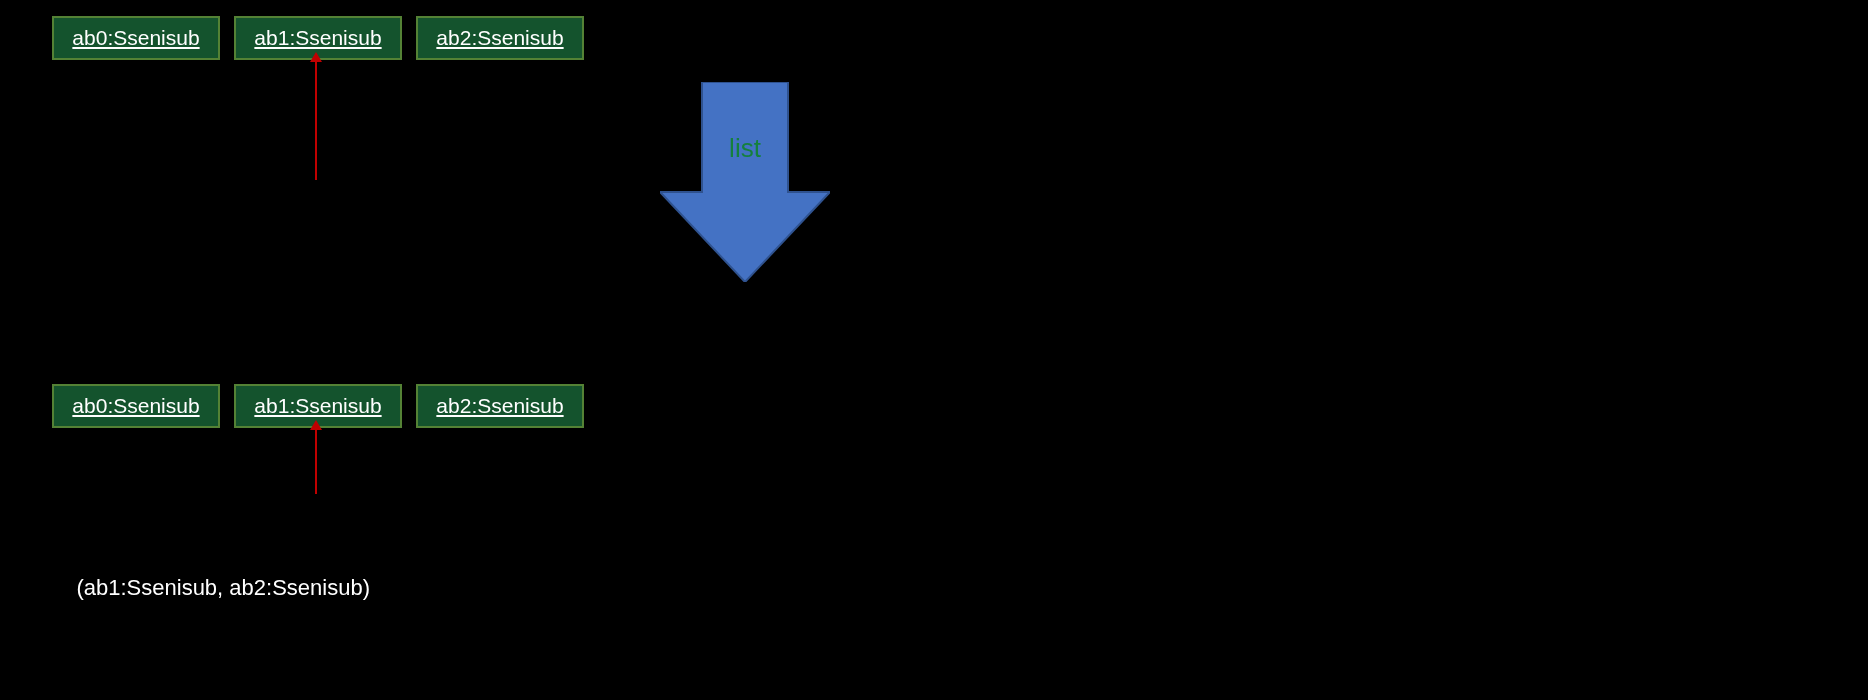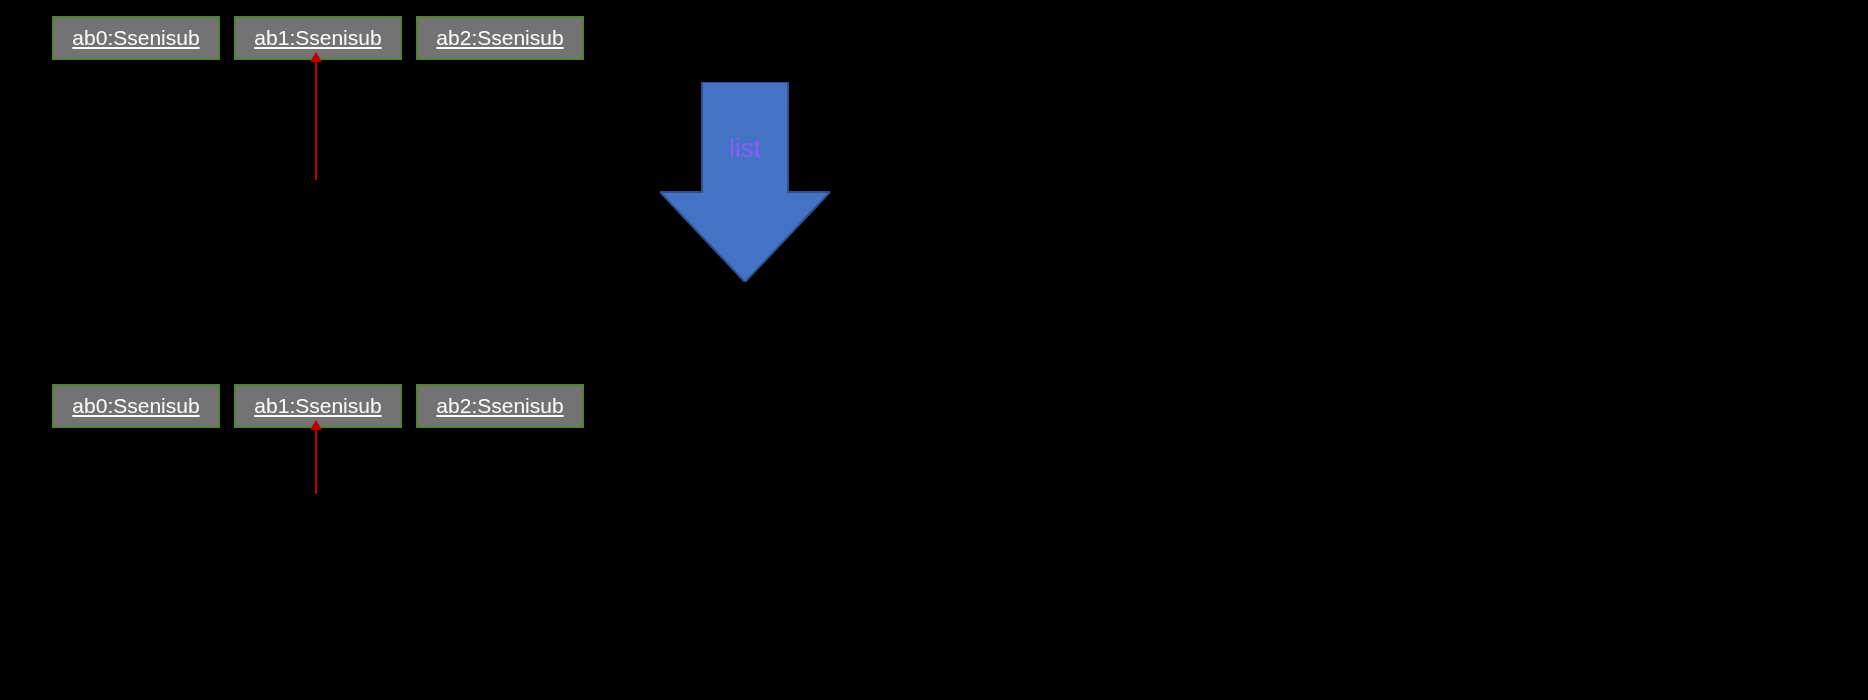--- a/index.html
+++ b/index.html
@@ -14,21 +14,21 @@
   .canvas {
     position: relative;
     width: 1868px;
     height: 700px;
   }
   
   .obj {
     position: absolute;
     width: 168px;
     height: 44px;
-    background: #737373;          
+    background: #14532d;          
     border: 2px solid #548235;     
     box-sizing: border-box;
     display: flex;
     align-items: center;
     justify-content: center;
     color: #fff;
     font-size: 21px;
     font-weight: 400;
     text-decoration: underline;
     white-space: nowrap;
@@ -48,21 +48,21 @@
     border-right: 6px solid transparent;
     border-bottom: 10px solid #c00000;
   }
   
   .blue-arrow {
     position: absolute;
     left: 660px;
     top: 82px;
     width: 170px;
     height: 200px;
-    color: #8b5cf6;
+    color: #15803d;
     font-size: 26px;
     display: flex;
     align-items: center;
     justify-content: center;
   }
   .blue-arrow svg {
     position: absolute;
     left: 0;
     top: 0;
     width: 100%;
@@ -103,17 +103,18 @@
     <span>list</span>
   </div>
 
   <div class="obj" style="left:52px; top:384px;">ab0:Ssenisub</div>
   <div class="obj" style="left:234px; top:384px;">ab1:Ssenisub</div>
   <div class="obj" style="left:416px; top:384px;">ab2:Ssenisub</div>
 
   <div class="red-arrow" style="left:315px; top:430px; height:64px;"></div>
 
   <div class="code">
+    <div>    (ab1:Ssenisub, ab2:Ssenisub)</div>
     
     
   </div>
 
 </div>
 
 </body></html>

